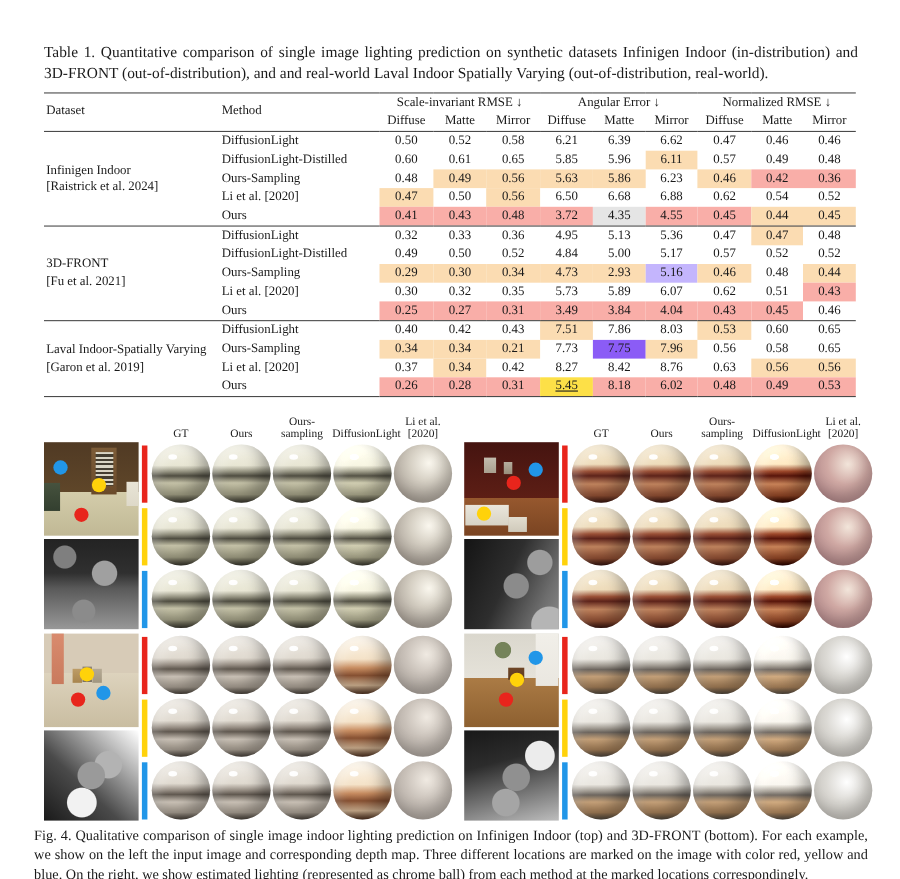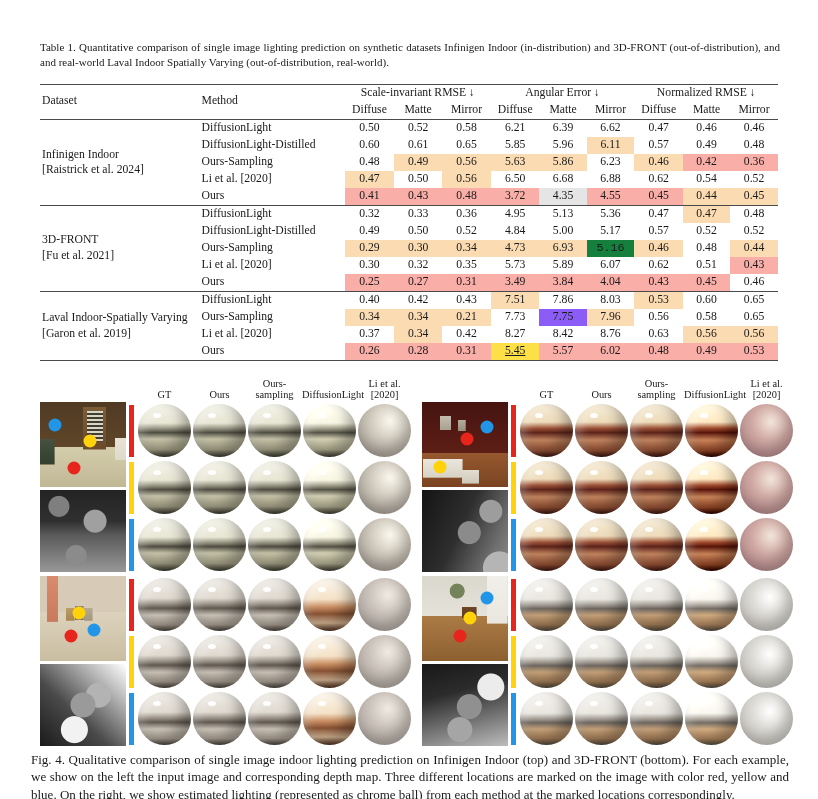--- a/index.html
+++ b/index.html
@@ -4,21 +4,21 @@
 <style>
   html,body{margin:0;padding:0;background:#fff;}
   .page{position:relative;width:818px;height:799px;background:#ffffff;overflow:hidden;
         font-family:"Liberation Serif",serif;color:#1a1a1a;}
 
   
   .running-head{position:absolute;top:9px;right:41px;font-size:10.3px;color:#141414;white-space:nowrap;}
   .running-head .sep{margin:0 5px;font-size:9px;}
 
   
-  .table-caption{position:absolute;top:40px;left:40px;width:740px;font-size:11px;line-height:1.33;text-align:justify;}
+  .table-caption{position:absolute;top:40px;left:40px;width:740px;font-size:14px;line-height:1.33;text-align:justify;}
   .fig-caption{position:absolute;top:751px;left:31px;width:758px;font-size:13px;line-height:1.34;text-align:justify;}
 
   
   table.results{position:absolute;top:84px;left:40px;width:738px;border-collapse:collapse;
       font-size:11.7px;border-top:1.5px solid #4a4a4a;border-bottom:1.5px solid #4a4a4a;}
   table.results th,table.results td{font-weight:normal;padding:0 2px;white-space:nowrap;line-height:1.45;}
   thead{border-bottom:1px solid #4a4a4a;}
   .th-left{text-align:left;vertical-align:middle;}
   .col-dataset{width:158px;}
   .col-method{width:148px;}
@@ -237,22 +237,22 @@
           <td class="num">0.57</td>
           <td class="num">0.52</td>
           <td class="num">0.52</td>
         </tr>
         <tr>
           <td class="method">Ours-Sampling</td>
           <td class="num" style="background-color: rgb(251, 220, 178);">0.29</td>
           <td class="num" style="background-color: rgb(251, 220, 178);">0.30</td>
           <td class="num" style="background-color: rgb(251, 220, 178);">0.34</td>
           <td class="num" style="background-color: rgb(251, 220, 178);">4.73</td>
-          <td class="num" style="background-color: rgb(251, 220, 178);">6.93</td>
-          <td class="num" style="background-color: #15803d; font-family: Liberation Mono, monospace;">5.16</td>
+          <td class="num" style="background-color: rgb(251, 220, 178);">2.93</td>
+          <td class="num" style="background-color: #c4b5fd;">5.16</td>
           <td class="num" style="background-color: rgb(251, 220, 178);">0.46</td>
           <td class="num">0.48</td>
           <td class="num" style="background-color: rgb(251, 220, 178);">0.44</td>
         </tr>
         <tr>
           <td class="method">Li et al. [2020]</td>
           <td class="num">0.30</td>
           <td class="num">0.32</td>
           <td class="num">0.35</td>
           <td class="num">5.73</td>
@@ -313,21 +313,21 @@
           <td class="num">0.63</td>
           <td class="num" style="background-color: rgb(251, 220, 178);">0.56</td>
           <td class="num" style="background-color: rgb(251, 220, 178);">0.56</td>
         </tr>
         <tr>
           <td class="method">Ours</td>
           <td class="num" style="background-color: rgb(249, 174, 168);">0.26</td>
           <td class="num" style="background-color: rgb(249, 174, 168);">0.28</td>
           <td class="num" style="background-color: rgb(249, 174, 168);">0.31</td>
           <td class="num" style="background-color: #fde047; text-decoration: underline;">5.45</td>
-          <td class="num" style="background-color: rgb(249, 174, 168);">5.57</td>
+          <td class="num" style="background-color: rgb(249, 174, 168);">8.18</td>
           <td class="num" style="background-color: rgb(249, 174, 168);">6.02</td>
           <td class="num" style="background-color: rgb(249, 174, 168);">0.48</td>
           <td class="num" style="background-color: rgb(249, 174, 168);">0.49</td>
           <td class="num" style="background-color: rgb(249, 174, 168);">0.53</td>
         </tr>
       </tbody>
     </table>
 
   <div class="figure">
       <div class="half">

